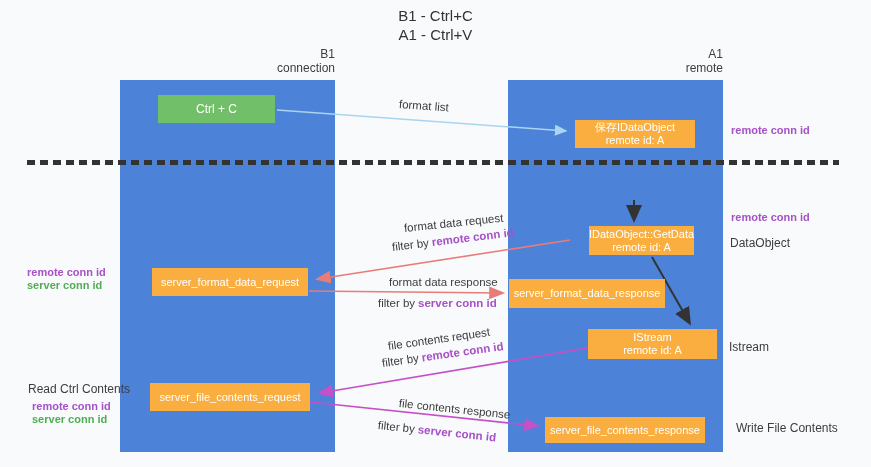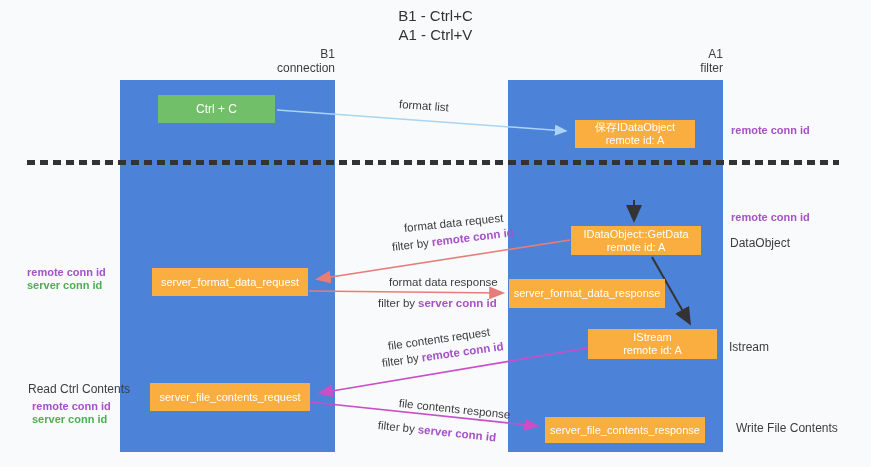--- a/index.html
+++ b/index.html
@@ -45,21 +45,21 @@
     <div>B1 - Ctrl+C</div>
     <div>A1 - Ctrl+V</div>
   </div>
 
   <div class="col-header" style="left:120px">
     <div>B1</div>
     <div>connection</div>
   </div>
   <div class="col-header" style="left:508px">
     <div>A1</div>
-    <div>filter</div>
+    <div>remote</div>
   </div>
 
   <div class="col" style="left:120px"></div>
   <div class="col" style="left:508px"></div>
 
   <div class="dashline"></div>
 
   <svg class="arrows" width="871" height="467">
     <defs>
       <marker id="ah-blue" markerWidth="10" markerHeight="8" refX="7" refY="3.5" orient="auto">
@@ -85,21 +85,21 @@
   </svg>
 
   <div class="gbox" style="left:158px;top:95px;width:117px;height:28px">
     <span>Ctrl + C</span>
   </div>
 
   <div class="obox" style="left:575px;top:120px;width:120px;height:28px">
     <div>保存IDataObject</div>
     <div>remote id: A</div>
   </div>
-  <div class="obox" style="left:571px;top:226px;width:130px;height:29px">
+  <div class="obox" style="left:589px;top:226px;width:105px;height:29px">
     <div>IDataObject::GetData</div>
     <div>remote id: A</div>
   </div>
   <div class="obox" style="left:588px;top:329px;width:129px;height:30px">
     <div>IStream</div>
     <div>remote id: A</div>
   </div>
   <div class="obox" style="left:152px;top:268px;width:156px;height:28px">
     <div>server_format_data_request</div>
   </div>

